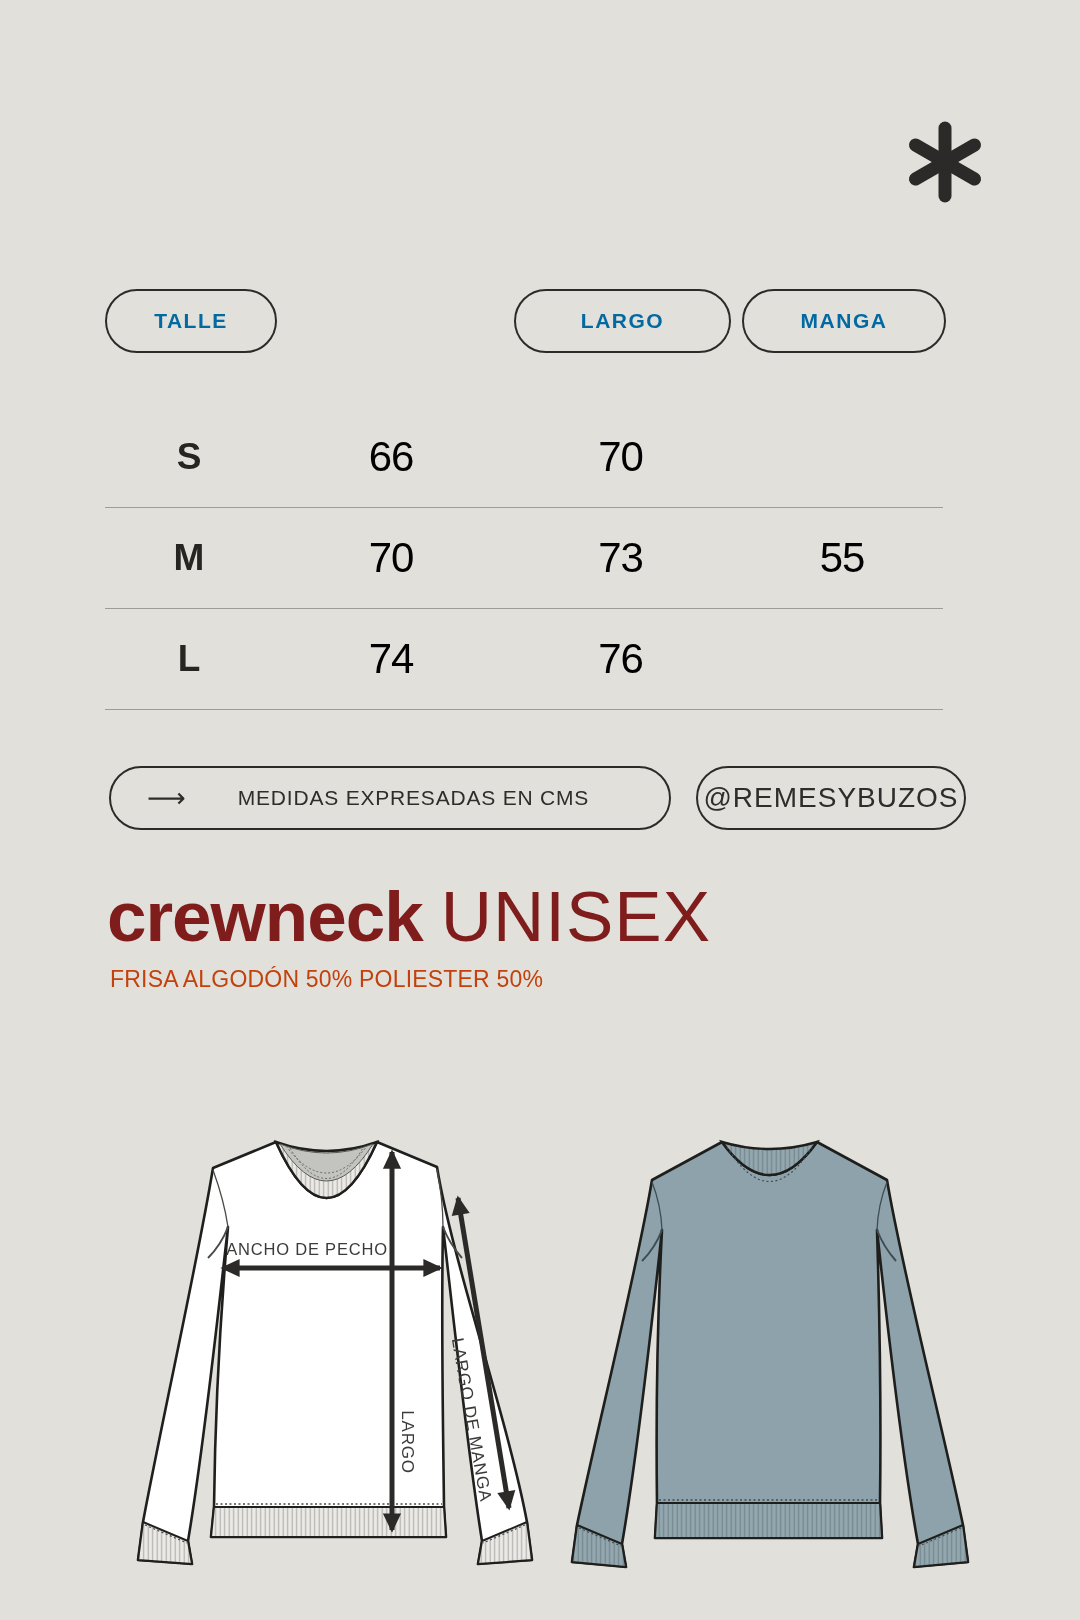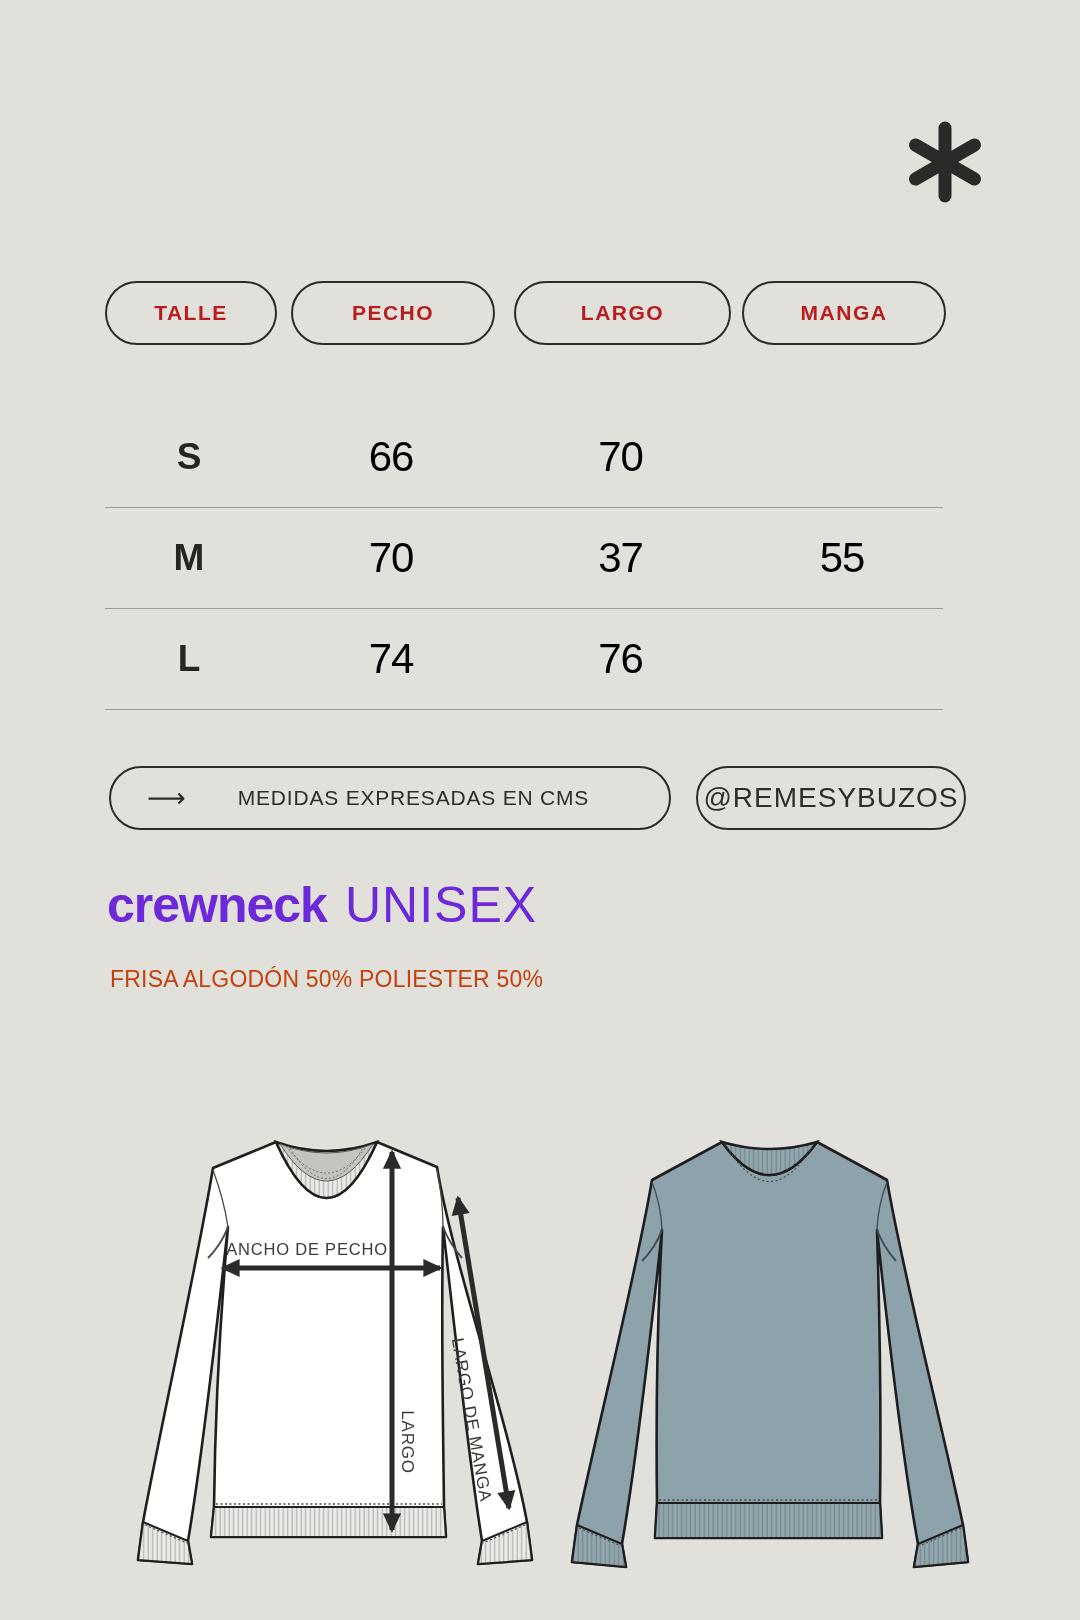--- a/index.html
+++ b/index.html
@@ -9,41 +9,41 @@
   
   .title{position:absolute;left:106px;top:100px;margin:0;font-size:96px;line-height:1.1;
          letter-spacing:-3px;color:#2c2b29;font-weight:400;white-space:nowrap;}
   .title .t-bold{font-weight:700;}
   .title .t-light{font-weight:400;margin-left:14px;}
   .asterisk{position:absolute;left:901px;top:118px;}
 
   
   .grid-band{position:absolute;left:105px;width:838px;}
   .pills{top:281px;height:64px;}
-  .pill{position:absolute;top:0;height:60px;border:2px solid #2c2b29;border-radius:33px;
+  .pill{position:absolute;top:8px;height:60px;border:2px solid #2c2b29;border-radius:33px;
         display:flex;align-items:center;justify-content:center;
-        font-size:21px;font-weight:700;letter-spacing:1.5px;color:#b91c1c;background:transparent;}
+        font-size:21px;font-weight:700;letter-spacing:1.5px;color:#0369a1;background:transparent;}
   .c1{left:0;width:168px;} .c2{left:186px;width:200px;} .c3{left:409px;width:213px;} .c4{left:637px;width:200px;}
 
   .table{top:407px;}
   .trow{position:relative;height:100px;border-bottom:1.6px solid #9e9c96;}
   .cell{position:absolute;top:0;height:100px;display:flex;align-items:center;justify-content:center;}
   .size-letter{font-size:37px;font-weight:700;color:#262522;}
   .measure{font-size:42px;font-weight:400;color:#000000;letter-spacing:-1px;}
 
   
   .badge{position:absolute;top:766px;height:64px;border:2px solid #2c2b29;border-radius:33px;
          display:flex;align-items:center;color:#2e2d2b;background:transparent;box-sizing:border-box;}
   .badge-units{left:109px;width:562px;padding-left:36px;}
   .badge-units .arrow{font-size:27px;margin-right:24px;font-weight:400;line-height:1;}
   .badge-units .txt{font-size:21px;letter-spacing:0.8px;margin-left:28px;}
   .badge-handle{left:696px;width:270px;justify-content:center;font-size:28px;letter-spacing:1px;padding-left:0;}
 
   
-  .product{position:absolute;left:107px;top:878px;margin:0;font-size:50px;line-height:1.1;color:#6d28d9;white-space:nowrap;}
+  .product{position:absolute;left:107px;top:878px;margin:0;font-size:71px;line-height:1.1;color:#7f1d1d;white-space:nowrap;}
   .product .p-bold{font-weight:800;letter-spacing:-1px;}
   .product .p-light{font-weight:300;letter-spacing:1px;margin-left:18px;}
   .material{position:absolute;left:110px;top:966px;margin:0;font-size:23px;font-weight:500;
             letter-spacing:0.2px;color:#c2410c;}
 
   .flat{position:absolute;top:1080px;}
   .flat-front{left:110px;}
   .flat-back{left:540px;}
   svg text{font-family:"Liberation Sans",sans-serif;}
 </style>
@@ -56,35 +56,34 @@
   <svg class="asterisk" width="88" height="88" viewBox="0 0 88 88">
     <g stroke="#2b2a28" stroke-width="13" stroke-linecap="round">
       <line x1="44" y1="10" x2="44" y2="78"></line>
       <line x1="14.5" y1="27" x2="73.5" y2="61"></line>
       <line x1="14.5" y1="61" x2="73.5" y2="27"></line>
     </g>
   </svg>
 
   <div class="grid-band pills">
     <div class="pill c1">TALLE</div>
-    <div class="pill c2">PECHO</div>
     <div class="pill c3">LARGO</div>
     <div class="pill c4">MANGA</div>
   </div>
 
   <div class="grid-band table">
     <div class="trow">
       <div class="cell c1 size-letter">S</div>
       <div class="cell c2 measure">66</div>
       <div class="cell c3 measure">70</div>
     </div>
     <div class="trow">
       <div class="cell c1 size-letter">M</div>
       <div class="cell c2 measure">70</div>
-      <div class="cell c3 measure">37</div>
+      <div class="cell c3 measure">73</div>
       <div class="cell c4 measure">55</div>
     </div>
     <div class="trow">
       <div class="cell c1 size-letter">L</div>
       <div class="cell c2 measure">74</div>
       <div class="cell c3 measure">76</div>
     </div>
   </div>
 
   <div class="badge badge-units">

